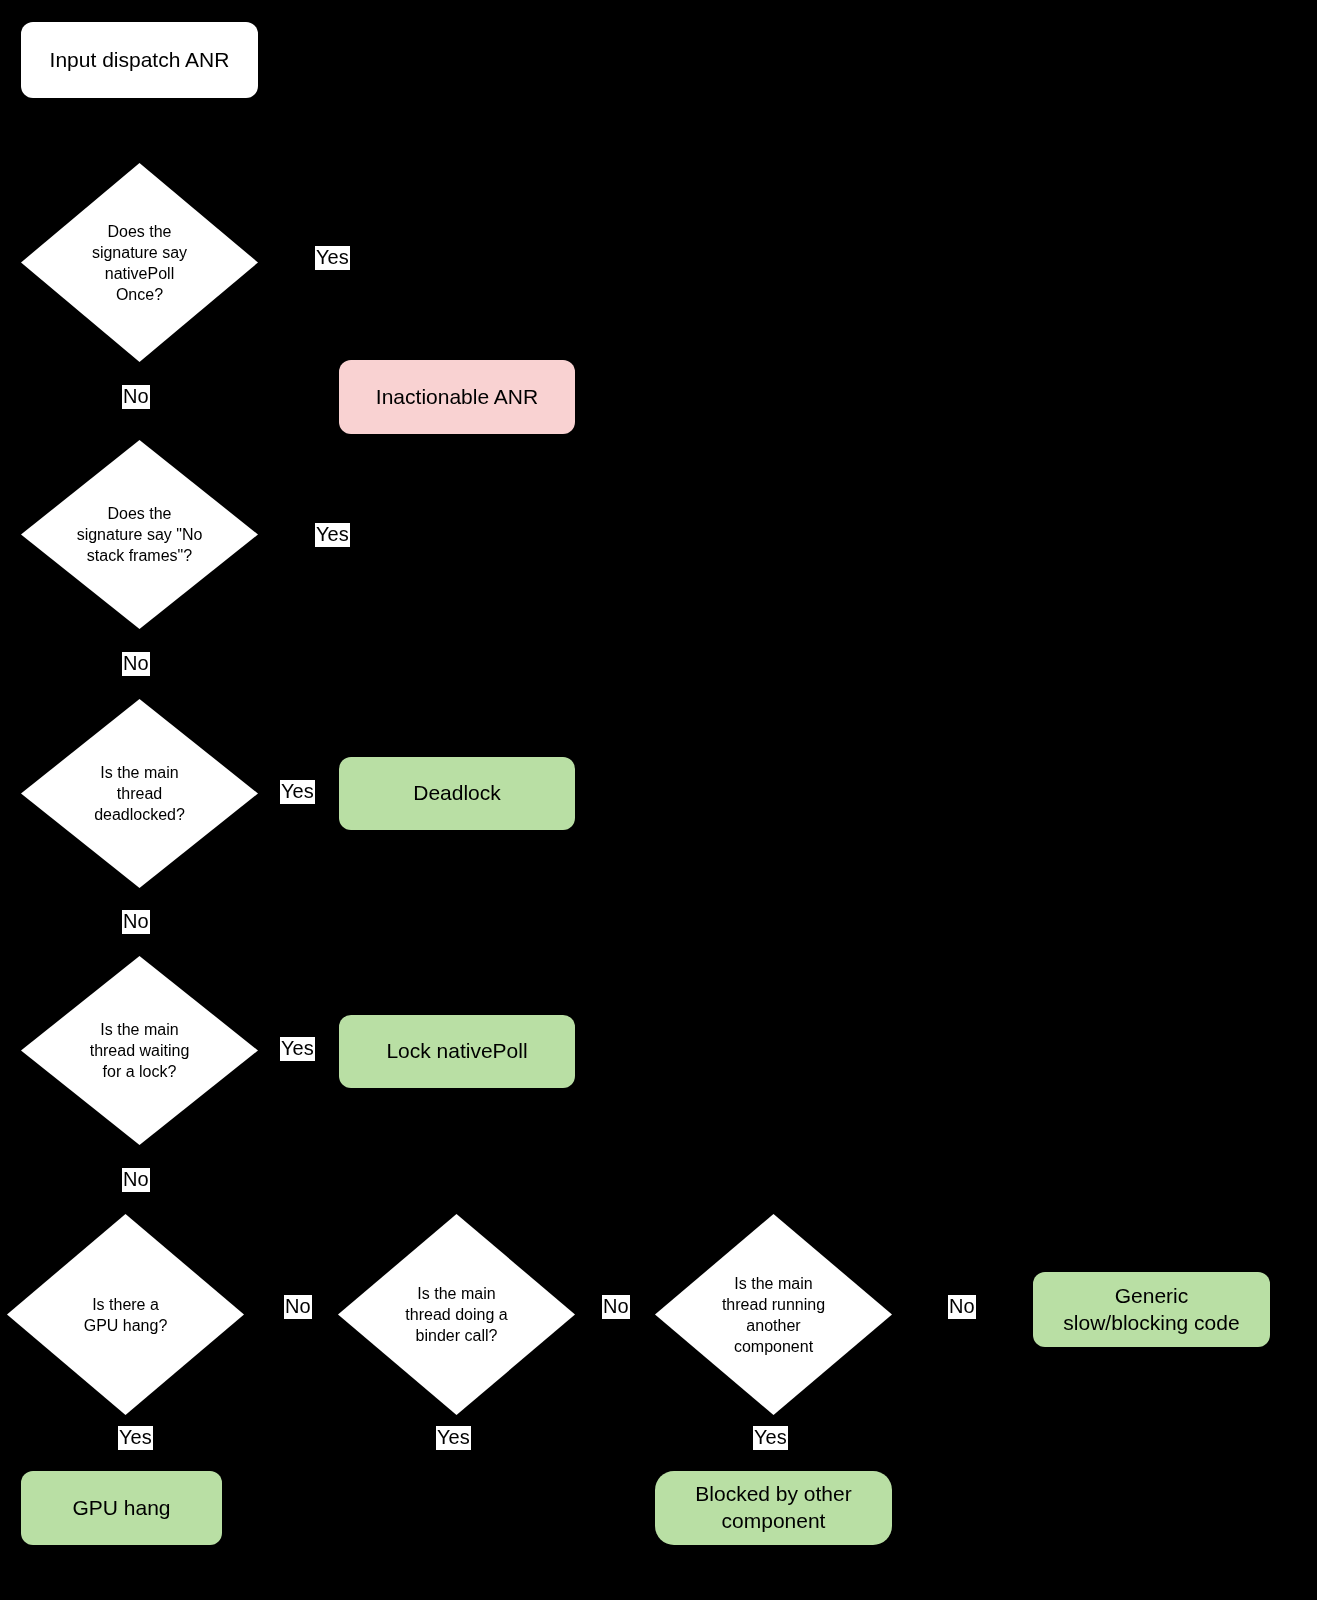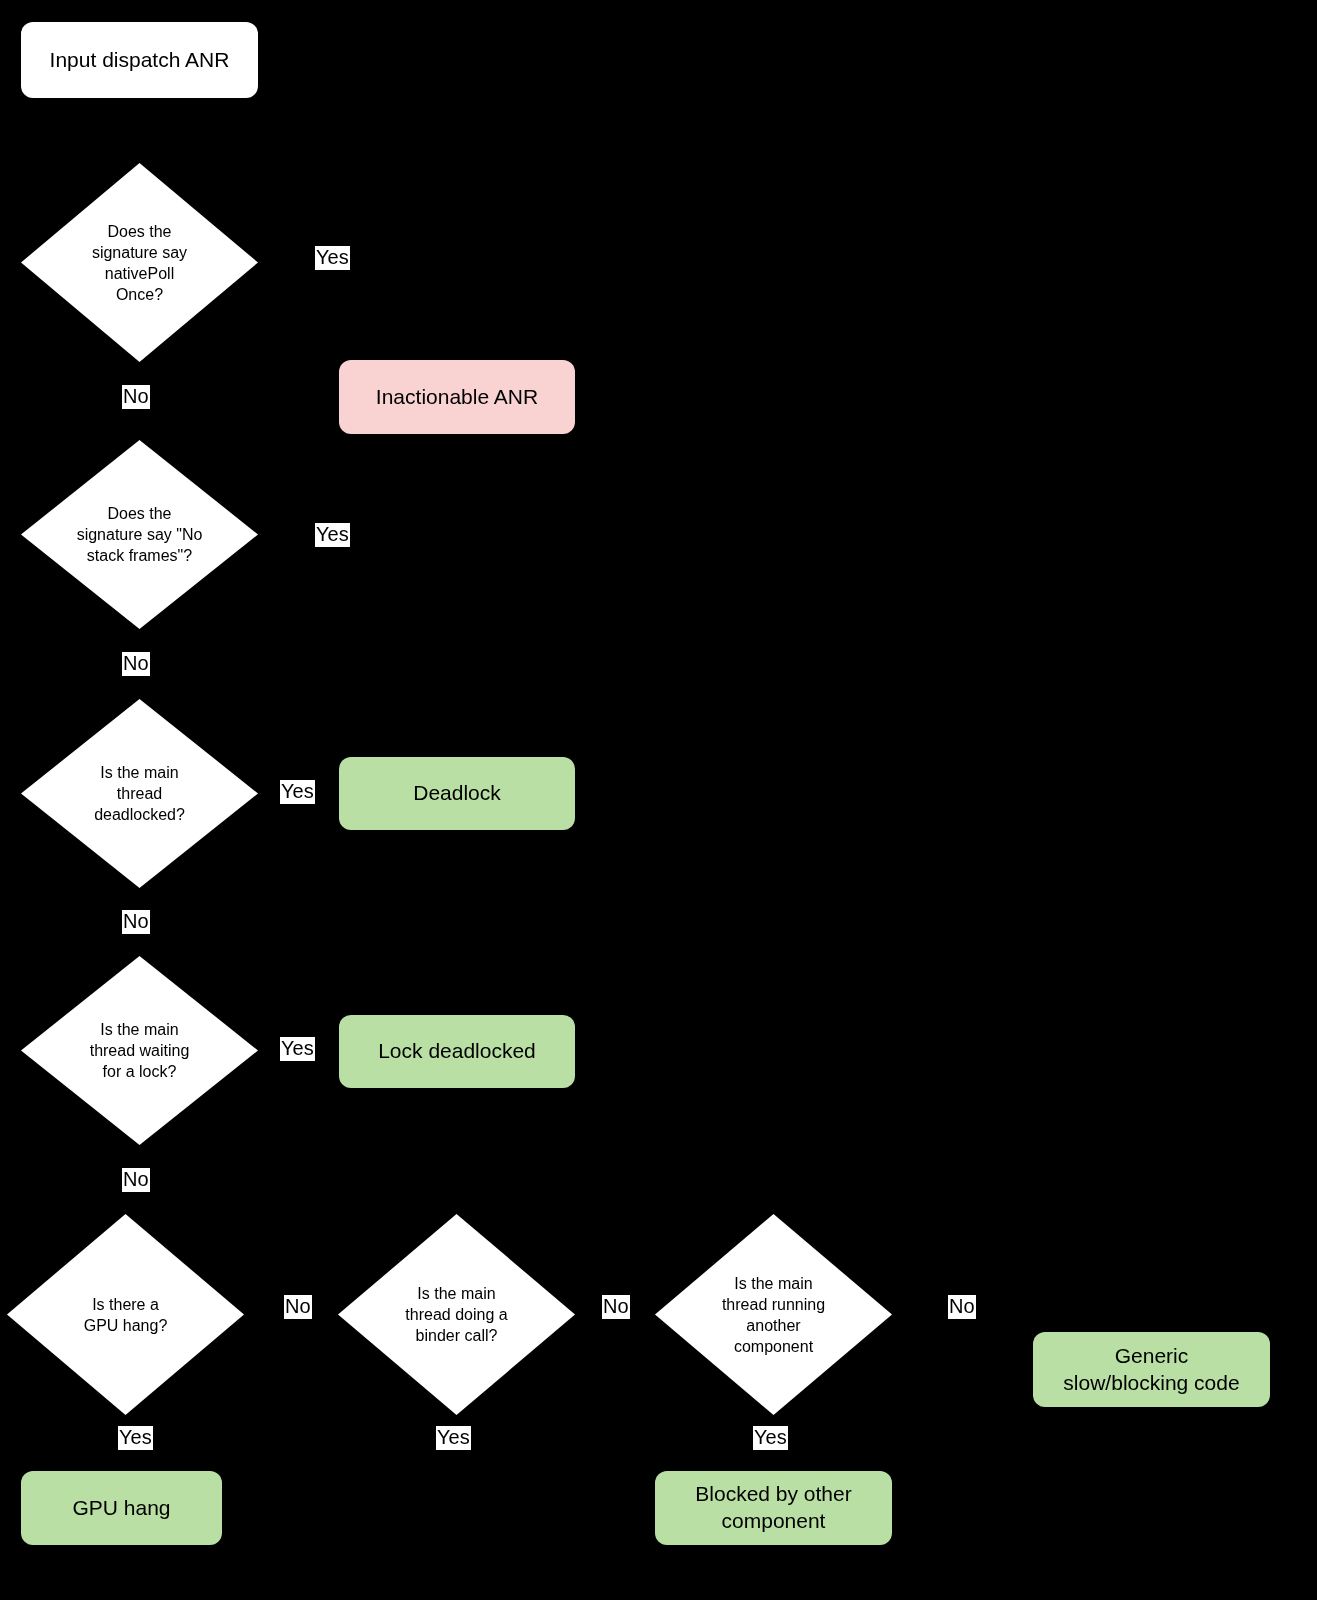--- a/index.html
+++ b/index.html
@@ -141,21 +141,21 @@
 
   <div class="diamond-wrap" style="left:21px; top:956px; width:237px; height:189px;">
     <div class="diamond-shape"></div>
     <div class="diamond-label wide">Is the main
 thread waiting
 for a lock?</div>
   </div>
   <div class="edge-label" style="left:280px; top:1037px;">Yes</div>
   <div class="edge-label" style="left:122px; top:1168px;">No</div>
 
-  <div class="box box-green" style="left:339px; top:1015px; width:236px; height:73px;">Lock deadlocked</div>
+  <div class="box box-green" style="left:339px; top:1015px; width:236px; height:73px;">Lock nativePoll</div>
 
   <div class="diamond-wrap" style="left:7px; top:1214px; width:237px; height:201px;">
     <div class="diamond-shape"></div>
     <div class="diamond-label">Is there a
 GPU hang?</div>
   </div>
   <div class="edge-label" style="left:284px; top:1295px;">No</div>
   <div class="edge-label" style="left:118px; top:1426px;">Yes</div>
 
   <div class="diamond-wrap" style="left:338px; top:1214px; width:237px; height:201px;">
@@ -170,22 +170,22 @@
   <div class="diamond-wrap" style="left:655px; top:1214px; width:237px; height:201px;">
     <div class="diamond-shape"></div>
     <div class="diamond-label wide">Is the main
 thread running
 another
 component</div>
   </div>
   <div class="edge-label" style="left:948px; top:1295px;">No</div>
   <div class="edge-label" style="left:753px; top:1426px;">Yes</div>
 
-  <div class="box box-green" style="left:1033px; top:1332px; width:237px; height:75px;">Generic
+  <div class="box box-green" style="left:1033px; top:1272px; width:237px; height:75px;">Generic
 slow/blocking code</div>
 
   <div class="box box-green" style="left:21px; top:1471px; width:201px; height:74px;">GPU hang</div>
 
 
-  <div class="box box-green" style="left:655px; top:1471px; width:237px; height:74px;">Blocked by other
+  <div class="box box-green" style="left:655px; top:1471px; width:237px; height:74px;border-radius:19px;">Blocked by other
 component</div>
 
 </div>
 
 </body></html>

